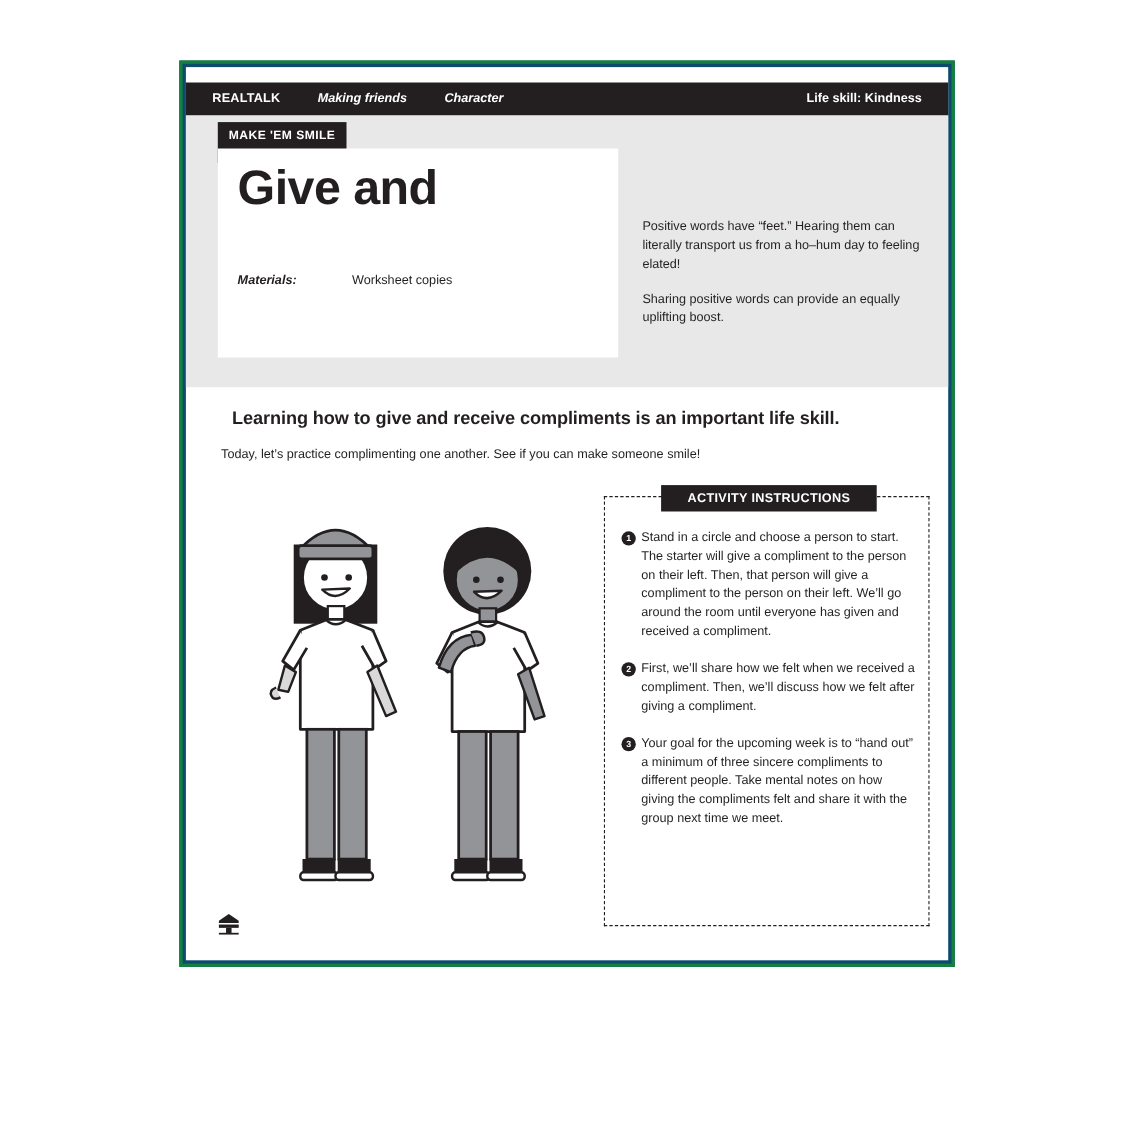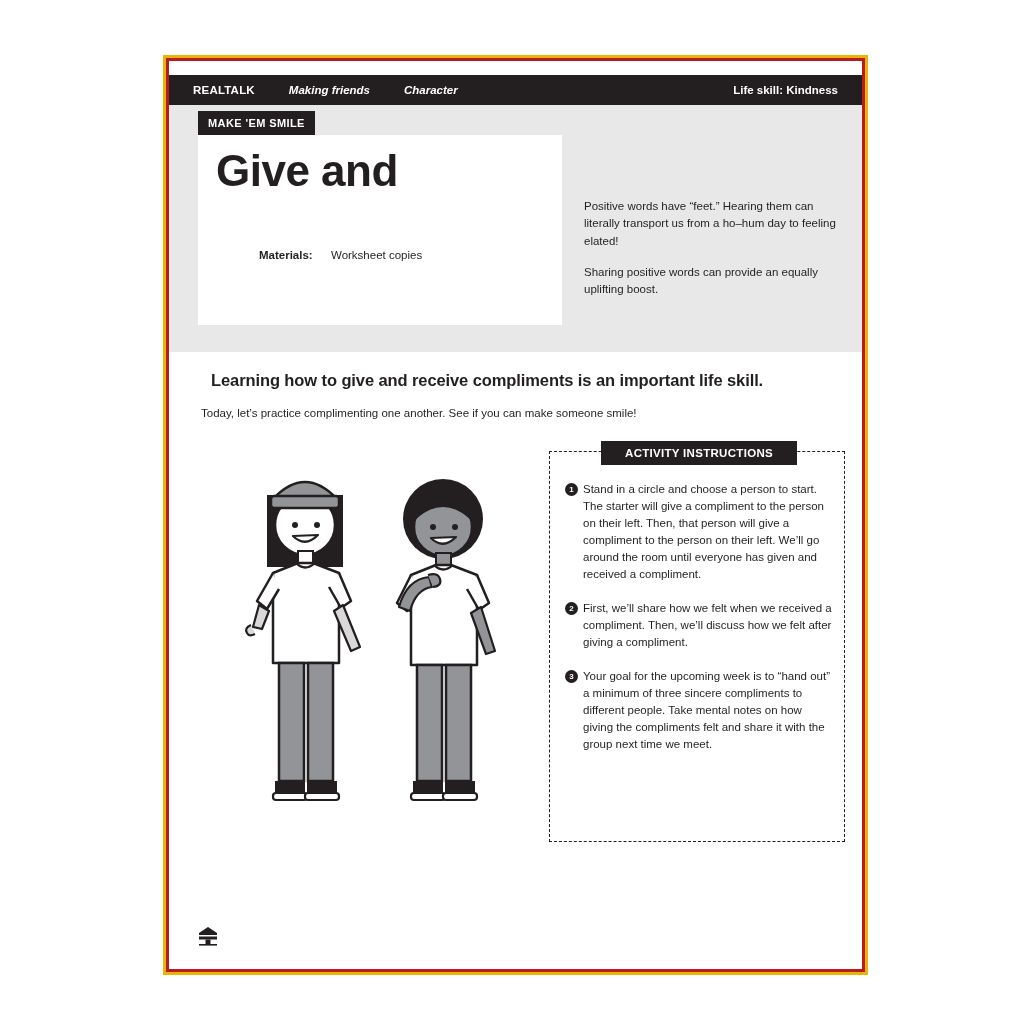--- a/index.html
+++ b/index.html
@@ -16,23 +16,23 @@
     height: 1030px;
     background: #ffffff;
     overflow: hidden;
   }
   
   .sheet {
     position: absolute;
     left: 163px;
     top: 55px;
     width: 705px;
-    height: 920px;
-    background: #b91c1c;
-    border: 3px solid #eab308;
+    height: 824px;
+    background: #0c4a6e;
+    border: 3px solid #15803d;
     box-sizing: border-box;
   }
   .sheet-inner {
     position: absolute;
     left: 3px;
     top: 3px;
     right: 3px;
     bottom: 3px;
     background: #ffffff;
   }
@@ -128,24 +128,25 @@
     line-height: 1.45;
   }
   .meta-row {
     display: flex;
     margin-bottom: 6px;
   }
   .meta-label {
     width: 72px;
     flex: 0 0 72px;
     font-weight: bold;
-    margin-left: 43px;
+    font-style: italic;
   }
   .meta-value {
     flex: 1;
+    margin-left: 32px;
   }
   .header-note {
     position: absolute;
     left: 415px;
     top: 93px;
     width: 265px;
     font-size: 11.5px;
     color: #231f20;
     line-height: 1.5;
   }

